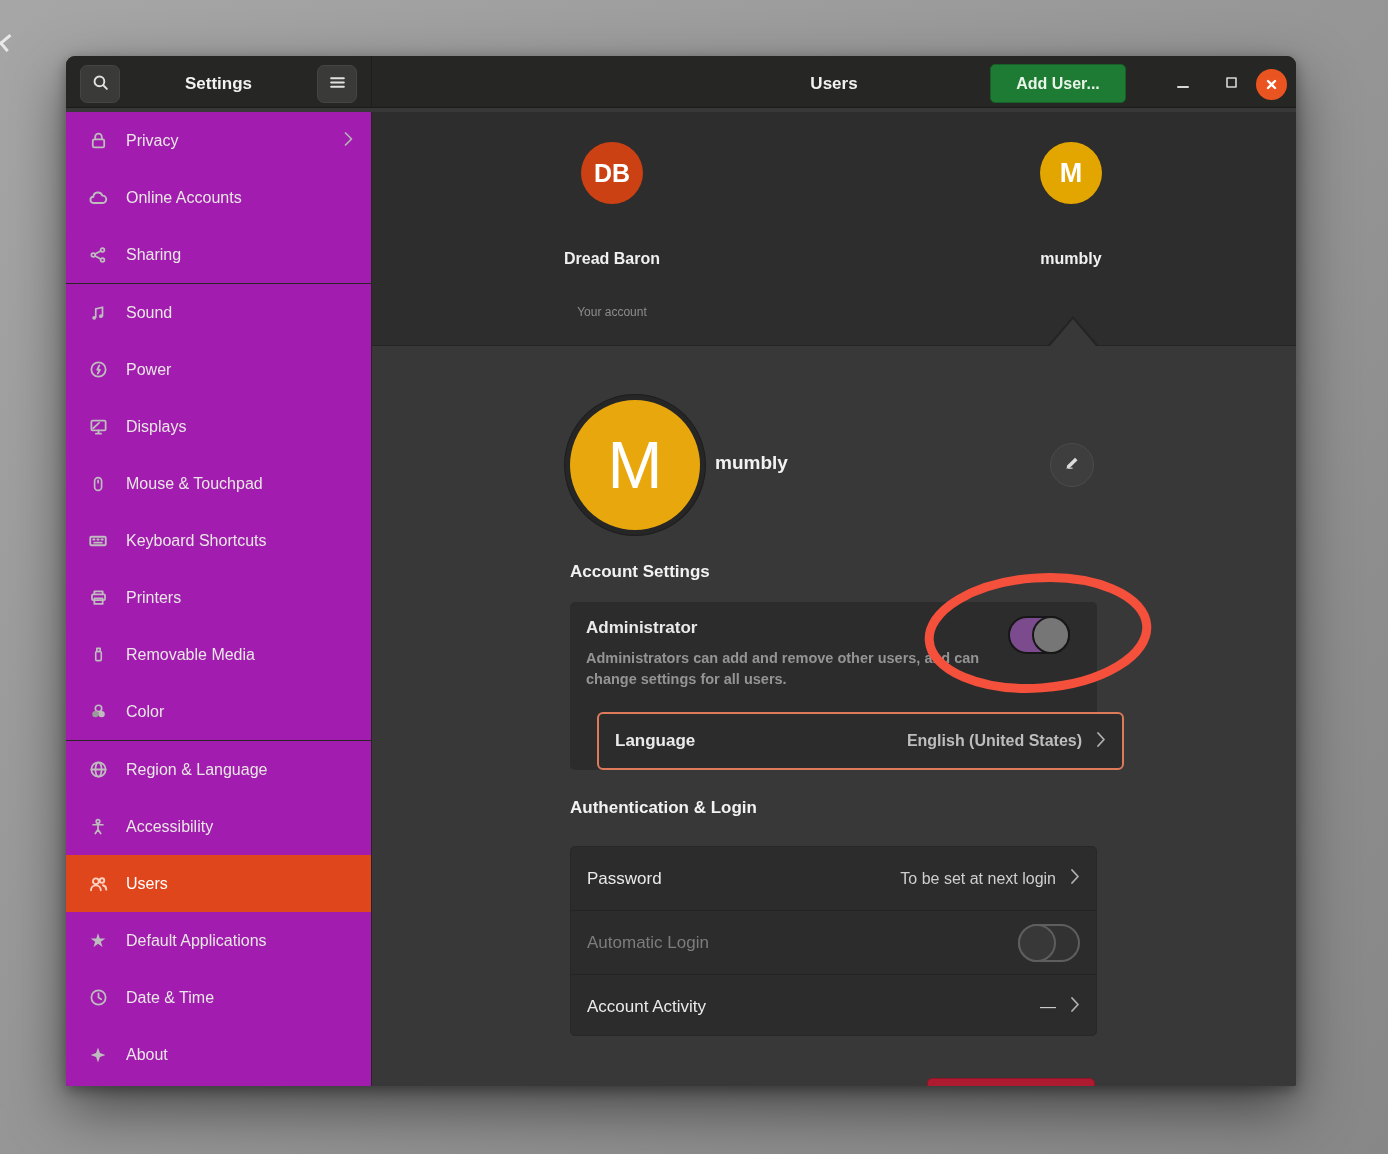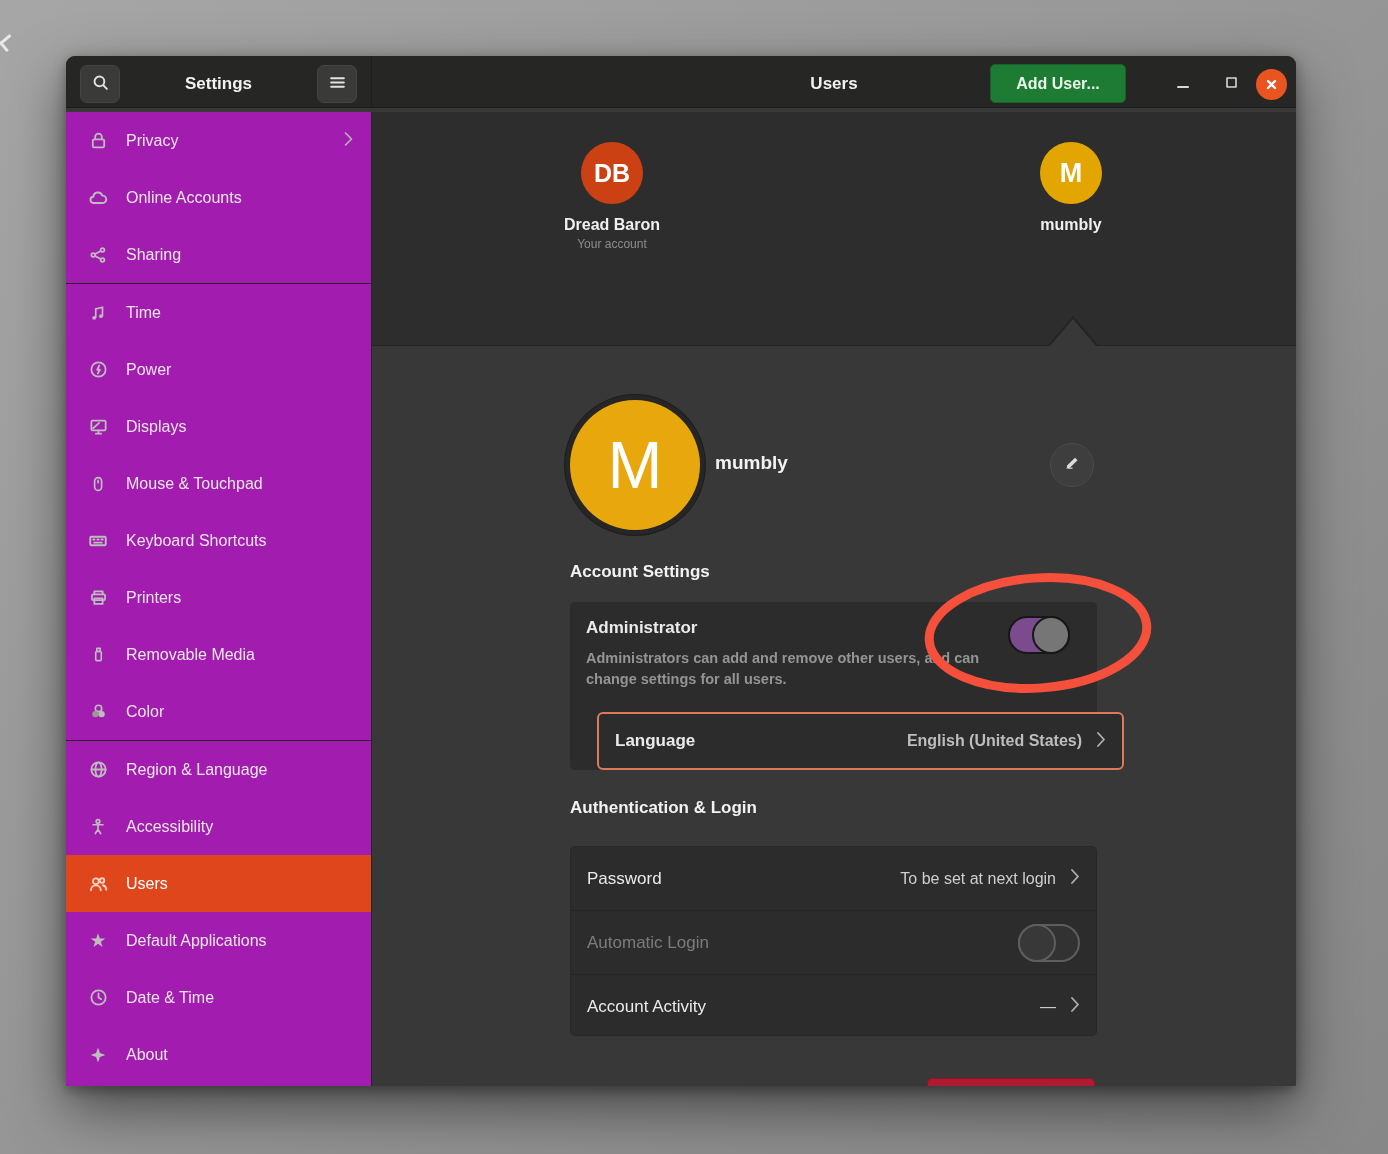--- a/index.html
+++ b/index.html
@@ -34,21 +34,21 @@
   .srow{position:relative;height:57px;display:flex;align-items:center;padding-left:20px;cursor:pointer;color:#e9e7e5;font-size:16px;}
   .srow .sicon{width:24px;height:24px;flex:0 0 24px;display:flex;align-items:center;justify-content:center;margin-right:16px;color:#bdbdbd;}
   .srow .schev{position:absolute;right:18px;top:50%;transform:translateY(-50%);}
   .srow.selected{background:#E0461C;color:#ffffff;}
   .srow.selected .sicon{color:#ffd2c2;}
   .ssep{height:1px;background:#272625;}
   .star-glyph{font-size:19px;color:#bdbdbd;line-height:1;}
   
   .content{position:absolute;left:306px;top:56px;right:0;bottom:0;background:#383838;}
   .userstrip{position:absolute;left:0;top:0;right:0;height:234px;background:#2d2d2d;border-bottom:1px solid #242424;}
-  .usel{position:absolute;top:30px;width:220px;display:flex;flex-direction:column;align-items:center;cursor:pointer;}
+  .usel{position:absolute;top:30px;width:220px;display:flex;flex-direction:column;align-items:center;cursor:pointer;gap:34px;}
   .usel.first{left:130px;} .usel.second{left:589px;}
   .avatar-sm{width:62px;height:62px;border-radius:50%;display:flex;align-items:center;justify-content:center;font-weight:bold;color:#fff;}
   .avatar-sm.db{background:#cc4113;font-size:25px;}
   .avatar-sm.m{background:#e3a600;font-size:27px;}
   .uname{margin-top:12px;font-size:16px;font-weight:bold;color:#f0f0f0;}
   .usub{margin-top:3px;font-size:12px;color:#8d8d8d;}
   .caret-o{position:absolute;left:675px;bottom:-1px;width:0;height:0;border-left:26px solid transparent;border-right:26px solid transparent;border-bottom:30px solid #242424;}
   .caret-i{position:absolute;left:678px;bottom:-1px;width:0;height:0;border-left:23px solid transparent;border-right:23px solid transparent;border-bottom:27px solid #383838;}
   .main{position:absolute;left:0;top:234px;right:0;bottom:0;}
   
@@ -172,21 +172,21 @@
     </div>
     <div class="ssep"></div>
     <div class="srow">
       <span class="sicon">
           <svg width="18" height="18" viewBox="0 0 16 16">
             <path d="M6 12.3V4.4l6-1.5v7.9" stroke="#bdbdbd" stroke-width="1.5" fill="none"></path>
             <circle cx="4.6" cy="12.3" r="1.7" fill="#bdbdbd"></circle>
             <circle cx="10.6" cy="10.8" r="1.7" fill="#bdbdbd"></circle>
           </svg>
         </span>
-      <span>Time</span>
+      <span>Sound</span>
     </div>
     <div class="srow">
       <span class="sicon">
           <svg class="lineicon" width="19" height="19" viewBox="0 0 16 16">
             <circle cx="8" cy="8" r="6"></circle>
             <path d="M8.7 4.6L6.9 8.2h2.3L7.4 11.4"></path>
           </svg>
         </span>
       <span>Power</span>
     </div>

